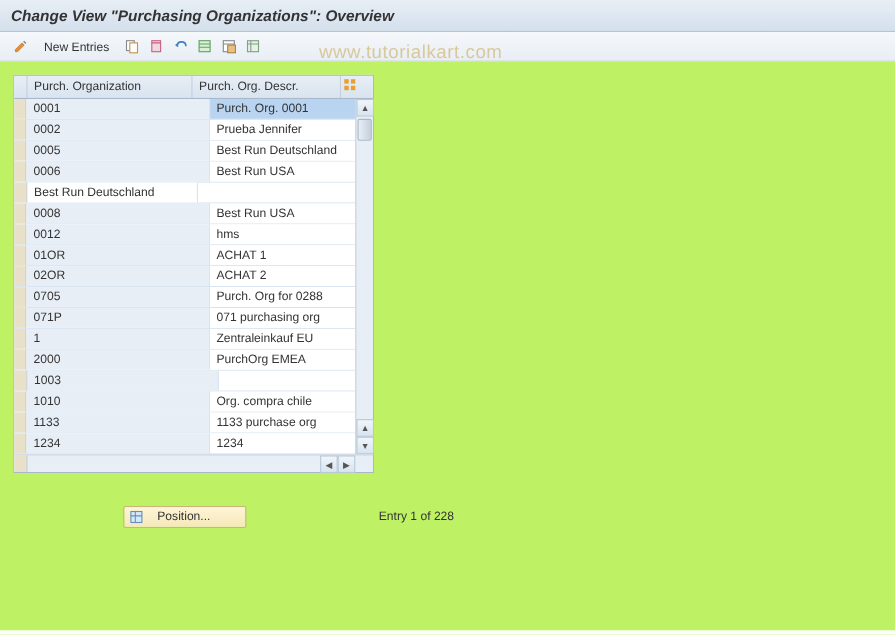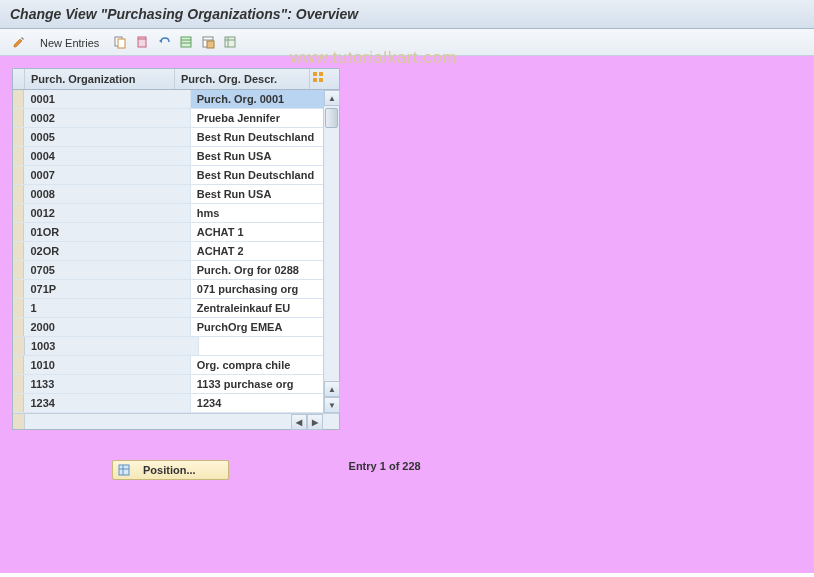--- a/index.html
+++ b/index.html
@@ -47,32 +47,31 @@
     }
     .toolbar-text-btn {
       padding: 2px 8px;
       font-size: 11px;
       color: #333;
       cursor: pointer;
     }
     .watermark {
       position: absolute;
       left: 290px;
-      top: 19px;
+      top: 9px;
       color: #d8c89a;
       font-size: 17px;
       font-weight: normal;
       letter-spacing: 0.5px;
       pointer-events: none;
     }
     .content-area {
       padding: 12px;
-      background: #f0abfc;
+      background: #bef264;
       height: calc(100% - 60px);
-      font-weight: bold;
     }
     .table-container {
       width: 328px;
       border: 1px solid #a8b8c8;
       background: #fff;
       position: relative;
     }
     .table-header {
       display: flex;
       background: linear-gradient(to bottom, #e8eef5 0%, #d8e4f0 100%);
@@ -179,20 +178,21 @@
       border-top: 1px solid #c5d0dc;
     }
     .scrollbar-h .scroll-track {
       flex: 1;
     }
     .scrollbar-h .scroll-btn {
       font-size: 8px;
     }
     .footer-bar {
       display: flex;
+      align-items: center;
       gap: 120px;
       margin-top: 30px;
       padding-left: 100px;
     }
     .position-btn {
       display: inline-flex;
       align-items: center;
       background: linear-gradient(to bottom, #fef5d8 0%, #f5e8b8 100%);
       border: 1px solid #c8b878;
       border-radius: 2px;
@@ -297,26 +297,25 @@
           <div class="td td-col1">0002</div>
           <div class="td td-col2">Prueba Jennifer</div>
         </div>
         <div class="tr">
           <div class="tr-selector"></div>
           <div class="td td-col1">0005</div>
           <div class="td td-col2">Best Run Deutschland</div>
         </div>
         <div class="tr">
           <div class="tr-selector"></div>
-          <div class="td td-col1">0004</div>
+          <div class="td td-col1">0006</div>
           <div class="td td-col2">Best Run USA</div>
         </div>
         <div class="tr">
           <div class="tr-selector"></div>
-          <div class="td td-col1">0007</div>
           <div class="td td-col2">Best Run Deutschland</div>
         </div>
         <div class="tr">
           <div class="tr-selector"></div>
           <div class="td td-col1">0008</div>
           <div class="td td-col2">Best Run USA</div>
         </div>
         <div class="tr">
           <div class="tr-selector"></div>
           <div class="td td-col1">0012</div>

